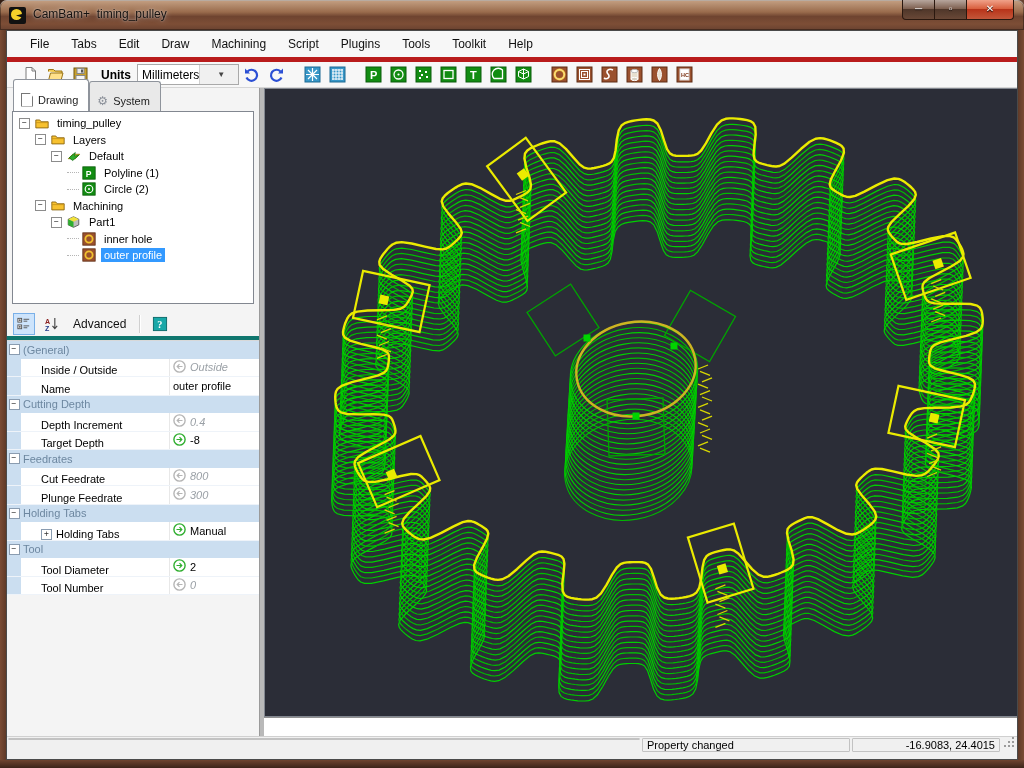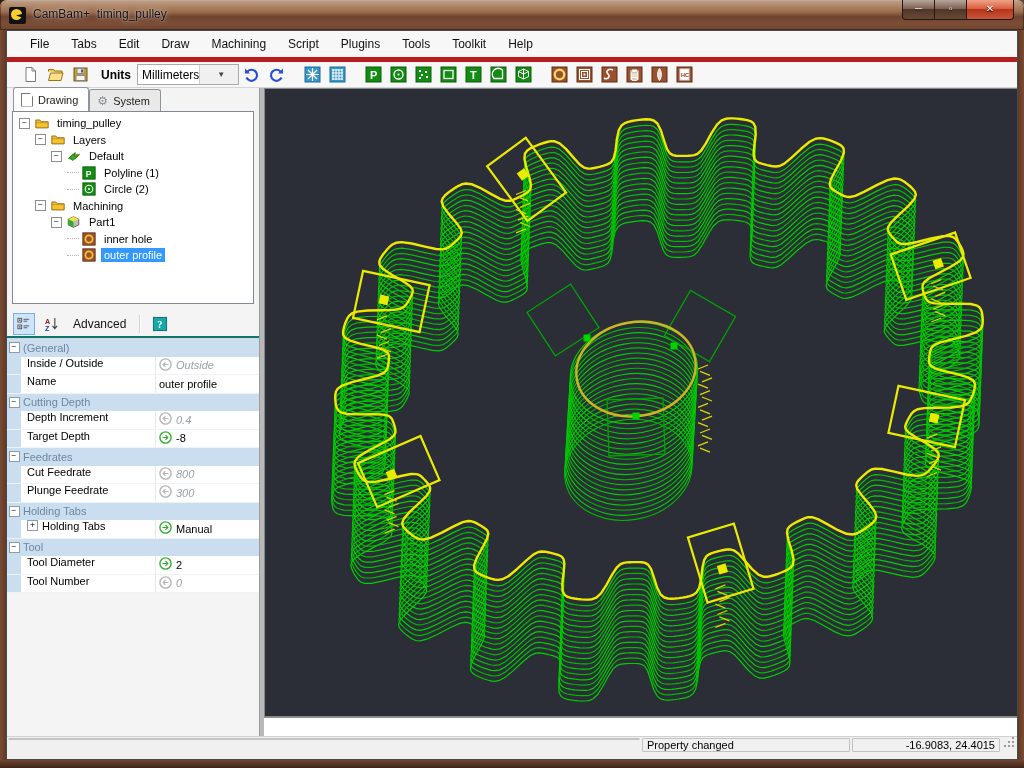--- a/index.html
+++ b/index.html
@@ -44,48 +44,48 @@
   .tb-sep{width:1px;height:18px;background:#d0d0d0;margin:0 3px;box-shadow:1px 0 0 #fff;}
   
   .main{flex:1;display:flex;min-height:0;}
   .left-panel{width:252px;background:#f4f4f4;display:flex;flex-direction:column;}
   .splitter{width:4px;background:#b9b9b9;border-left:1px solid #9a9a9a;}
   .right-area{flex:1;display:flex;flex-direction:column;min-width:0;}
   .viewport{height:627px;background:#2b2d37;border:1px solid #828790;border-right:none;position:relative;overflow:hidden;}
   .bottom-strip{flex:1;background:#fff;border-top:1px solid #909090;}
   
   .tabstrip{height:23px;display:flex;align-items:flex-end;padding-left:6px;background:#f4f4f4;}
-  .tab{display:flex;align-items:center;gap:5px;padding:3px 10px 3px 7px;border:1px solid #8f949c;border-bottom:none;
+  .tab{display:flex;align-items:center;gap:5px;padding:11px 10px 3px 7px;border:1px solid #8f949c;border-bottom:none;
     border-radius:3px 3px 0 0;background:#e9e9e9;height:15px;font-size:11px;color:#222;}
   .tab.sel{background:#fff;height:17px;position:relative;z-index:2;}
   .page-ico{width:10px;height:12px;background:#fff;border:1px solid #777;
     clip-path:polygon(0 0,70% 0,100% 30%,100% 100%,0 100%);}
   .wrench-ico{color:#8a8f98;font-size:12px;line-height:10px;}
   .treebox{margin:0 5px;border:1px solid #828790;background:#fff;height:188px;overflow:hidden;padding-top:3px;}
   .trow{height:16.5px;display:flex;align-items:center;white-space:nowrap;}
   .tindent{height:1px;}
   .texp{width:9px;height:9px;border:1px solid #8c8c8c;background:#fff;color:#333;font-size:8px;line-height:7px;
     text-align:center;margin-right:3px;flex:none;font-family:"DejaVu Sans Mono",monospace;}
   .tdot{width:12px;border-top:1px dotted #b5b5b5;margin-right:1px;flex:none;}
   .ticon{width:17px;height:15px;margin-right:4px;flex:none;display:flex;align-items:center;justify-content:center;}
   .tlabel{font-size:11px;color:#000;padding:1px 3px;}
   .tlabel.sel{background:#3399ff;color:#fff;}
   
-  .prop-toolbar{height:25px;margin-top:7px;background:#f4f4f4;display:flex;align-items:center;padding-left:6px;gap:6px;border-bottom:2px solid #0f766e;}
+  .prop-toolbar{height:25px;margin-top:7px;background:#f4f4f4;display:flex;align-items:center;padding-left:6px;gap:6px;border-bottom:4px solid #0f766e;}
   .pt-btn{width:20px;height:20px;display:flex;align-items:center;justify-content:center;border:1px solid transparent;}
   .pt-btn.sel{background:#cde4fc;border-color:#7ab0e8;}
   .adv-label{font-size:12px;color:#111;padding:2px 4px;}
   .prop-grid{background:#fff;border-top:1px solid #d8d8d8;}
   .prow{display:flex;height:17.5px;align-items:stretch;border-bottom:1px solid #eef3f9;}
   .prow .gutter{width:14px;background:#cbdef0;flex:none;display:flex;align-items:center;justify-content:center;}
   .prow.cat{background:#cbdef0;border-bottom:none;}
   .prow.cat .ptitle{color:#6d87a0;font-size:11px;display:flex;align-items:center;padding-left:2px;}
   .pbox{width:9px;height:9px;border:1px solid #8a9cb0;background:#fff;color:#333;font-size:8px;line-height:7px;text-align:center;
     font-family:"DejaVu Sans Mono",monospace;}
-  .plabel{width:128px;flex:none;display:flex;align-items:flex-start;padding-left:6px;color:#000;border-right:1px solid #e8e8e8;gap:4px;}
+  .plabel{width:128px;flex:none;display:flex;align-items:flex-end;padding-left:20px;color:#000;border-right:1px solid #e8e8e8;gap:4px;}
   .pvalue{flex:1;display:flex;align-items:center;gap:4px;padding-left:3px;min-width:0;}
   .pvalue .vtext{font-size:11px;color:#000;}
   .pvalue .vtext.def{color:#9aa0a6;font-style:italic;}
   .circ{width:13px;height:13px;flex:none;}
   
   .statusbar{height:22px;background:#f0f0f0;border-top:1px solid #d0d0d0;display:flex;align-items:flex-start;font-size:11px;}
   .sb-sec{border:1px solid #c2c2c2;border-radius:1px;margin:1px;display:flex;align-items:center;padding:0 4px;background:#f0f0f0;}
   .sb-left{flex:1;}
   .sb-mid{width:198px;}
   .sb-right{width:138px;justify-content:flex-end;}

